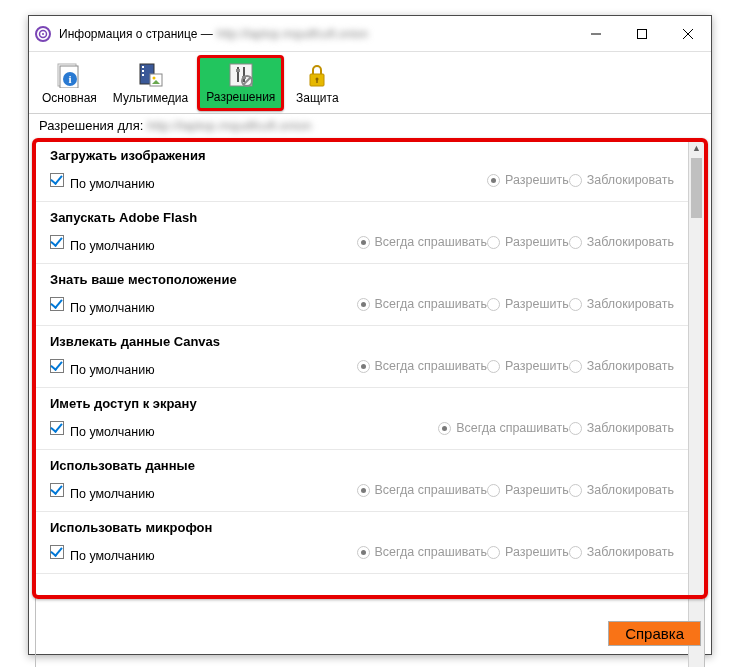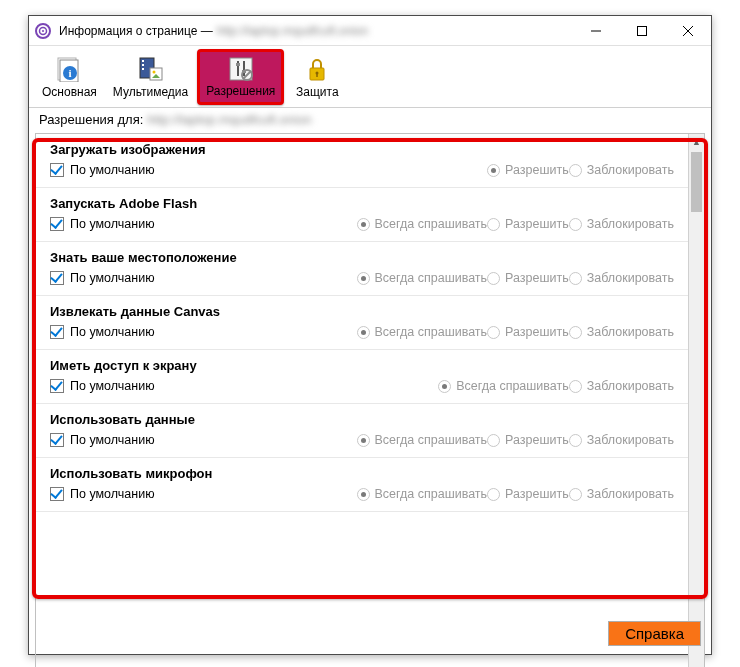--- a/index.html
+++ b/index.html
@@ -1,50 +1,50 @@
 <!DOCTYPE html>
 <html><head>
 <meta charset="utf-8">
 <style>
 * { box-sizing: border-box; margin: 0; padding: 0; }
 body { font-family: "Segoe UI", Tahoma, Arial, sans-serif; font-size: 13px; background: #fff; width: 740px; height: 667px; position: relative; }
 
 .window { position: absolute; left: 28px; top: 15px; width: 684px; height: 640px; background: #fff; border: 1px solid #4a4a4a; box-shadow: 0 2px 8px rgba(0,0,0,0.3); }
 
-.titlebar { height: 30px; background: #fff; display: flex; align-items: center; padding-left: 6px; border-bottom: 1px solid #e0e0e0; }
+.titlebar { height: 36px; background: #fff; display: flex; align-items: center; padding-left: 6px; border-bottom: 1px solid #e0e0e0; }
 .titlebar-icon { width: 16px; height: 16px; margin-right: 8px; }
 .titlebar-text { font-size: 12px; color: #000; flex: 1; display: flex; align-items: center; gap: 4px; }
 .blur-text { filter: blur(3px); color: #888; }
 .win-controls { display: flex; }
 .win-btn { width: 46px; height: 30px; display: flex; align-items: center; justify-content: center; color: #000; }
 
 .toolbar { height: 62px; display: flex; align-items: center; padding: 2px 6px; border-bottom: 1px solid #d0d0d0; gap: 2px; }
 .tab-btn { display: flex; flex-direction: column; align-items: center; justify-content: center; padding: 4px 6px; border: 1px solid transparent; cursor: pointer; min-width: 62px; height: 56px; }
-.tab-btn.active { background: #be185d; border: 1px solid #92c0e0; }
+.tab-btn.active { background: #22c55e; border: 1px solid #92c0e0; }
 .tab-btn .icon { height: 28px; display: flex; align-items: center; justify-content: center; }
 .tab-btn .label { font-size: 12px; margin-top: 2px; }
 .red-highlight { border: 3px solid #e60000 !important; border-radius: 4px; box-shadow: 0 1px 2px rgba(0,0,0,0.3); }
 
 .perm-for { padding: 4px 10px 6px 10px; font-size: 13px; display: flex; align-items: center; gap: 4px; }
 
 .scroll-area { position: relative; margin: 0 6px 6px 6px; border: 1px solid #c0c0c0; height: 575px; overflow: hidden; }
 .scroll-content { position: absolute; left: 0; top: 0; right: 16px; bottom: 0; overflow: hidden; }
 .scrollbar { position: absolute; right: 0; top: 0; bottom: 0; width: 16px; background: #f0f0f0; border-left: 1px solid #d0d0d0; }
 .scrollbar-up, .scrollbar-down { position: absolute; left: 0; right: 0; height: 16px; display: flex; align-items: center; justify-content: center; font-size: 9px; color: #606060; }
 .scrollbar-up { top: 0; }
 .scrollbar-down { bottom: 0; }
 .scrollbar-thumb { position: absolute; left: 2px; right: 2px; top: 18px; height: 60px; background: #c0c0c0; }
 
 .perm-item { border-bottom: 1px solid #e8e8e8; padding: 8px 14px 10px 14px; }
 .perm-title { font-weight: 600; font-size: 13px; margin-bottom: 6px; color: #000; }
 .perm-row { display: flex; align-items: center; }
 .chk-wrap { display: flex; align-items: center; gap: 6px; flex: 1; }
 .chk { width: 14px; height: 14px; border: 1px solid #7a7a7a; background: #fff; display: inline-flex; align-items: center; justify-content: center; position: relative; }
 .chk.checked::after { content: ""; position: absolute; left: 2px; top: -1px; width: 5px; height: 9px; border: solid #0078d7; border-width: 0 2px 2px 0; transform: rotate(40deg); }
-.chk-label { font-size: 12.5px; color: #000; }
+.chk-label { font-size: 12.5px; color: #000; margin-top: 8px; }
 .radios { display: flex; align-items: center; }
 .radio-wrap { display: flex; align-items: center; gap: 5px; }
 .radio { width: 13px; height: 13px; border: 1px solid #9a9a9a; border-radius: 50%; background: #fff; position: relative; }
 .radio.disabled { border-color: #c8c8c8; }
 .radio.selected::after { content: ""; position: absolute; left: 3px; top: 3px; width: 5px; height: 5px; border-radius: 50%; background: #7a7a7a; }
 .radio-label { font-size: 12.5px; color: #000; }
 .radio-wrap.disabled .radio-label { color: #9a9a9a; }
 
 .footer { position: absolute; bottom: 8px; right: 10px; }
 .help-btn { padding: 3px 16px; font-size: 15px; background: #f97316; border: 1px solid #adadad; cursor: pointer; }

